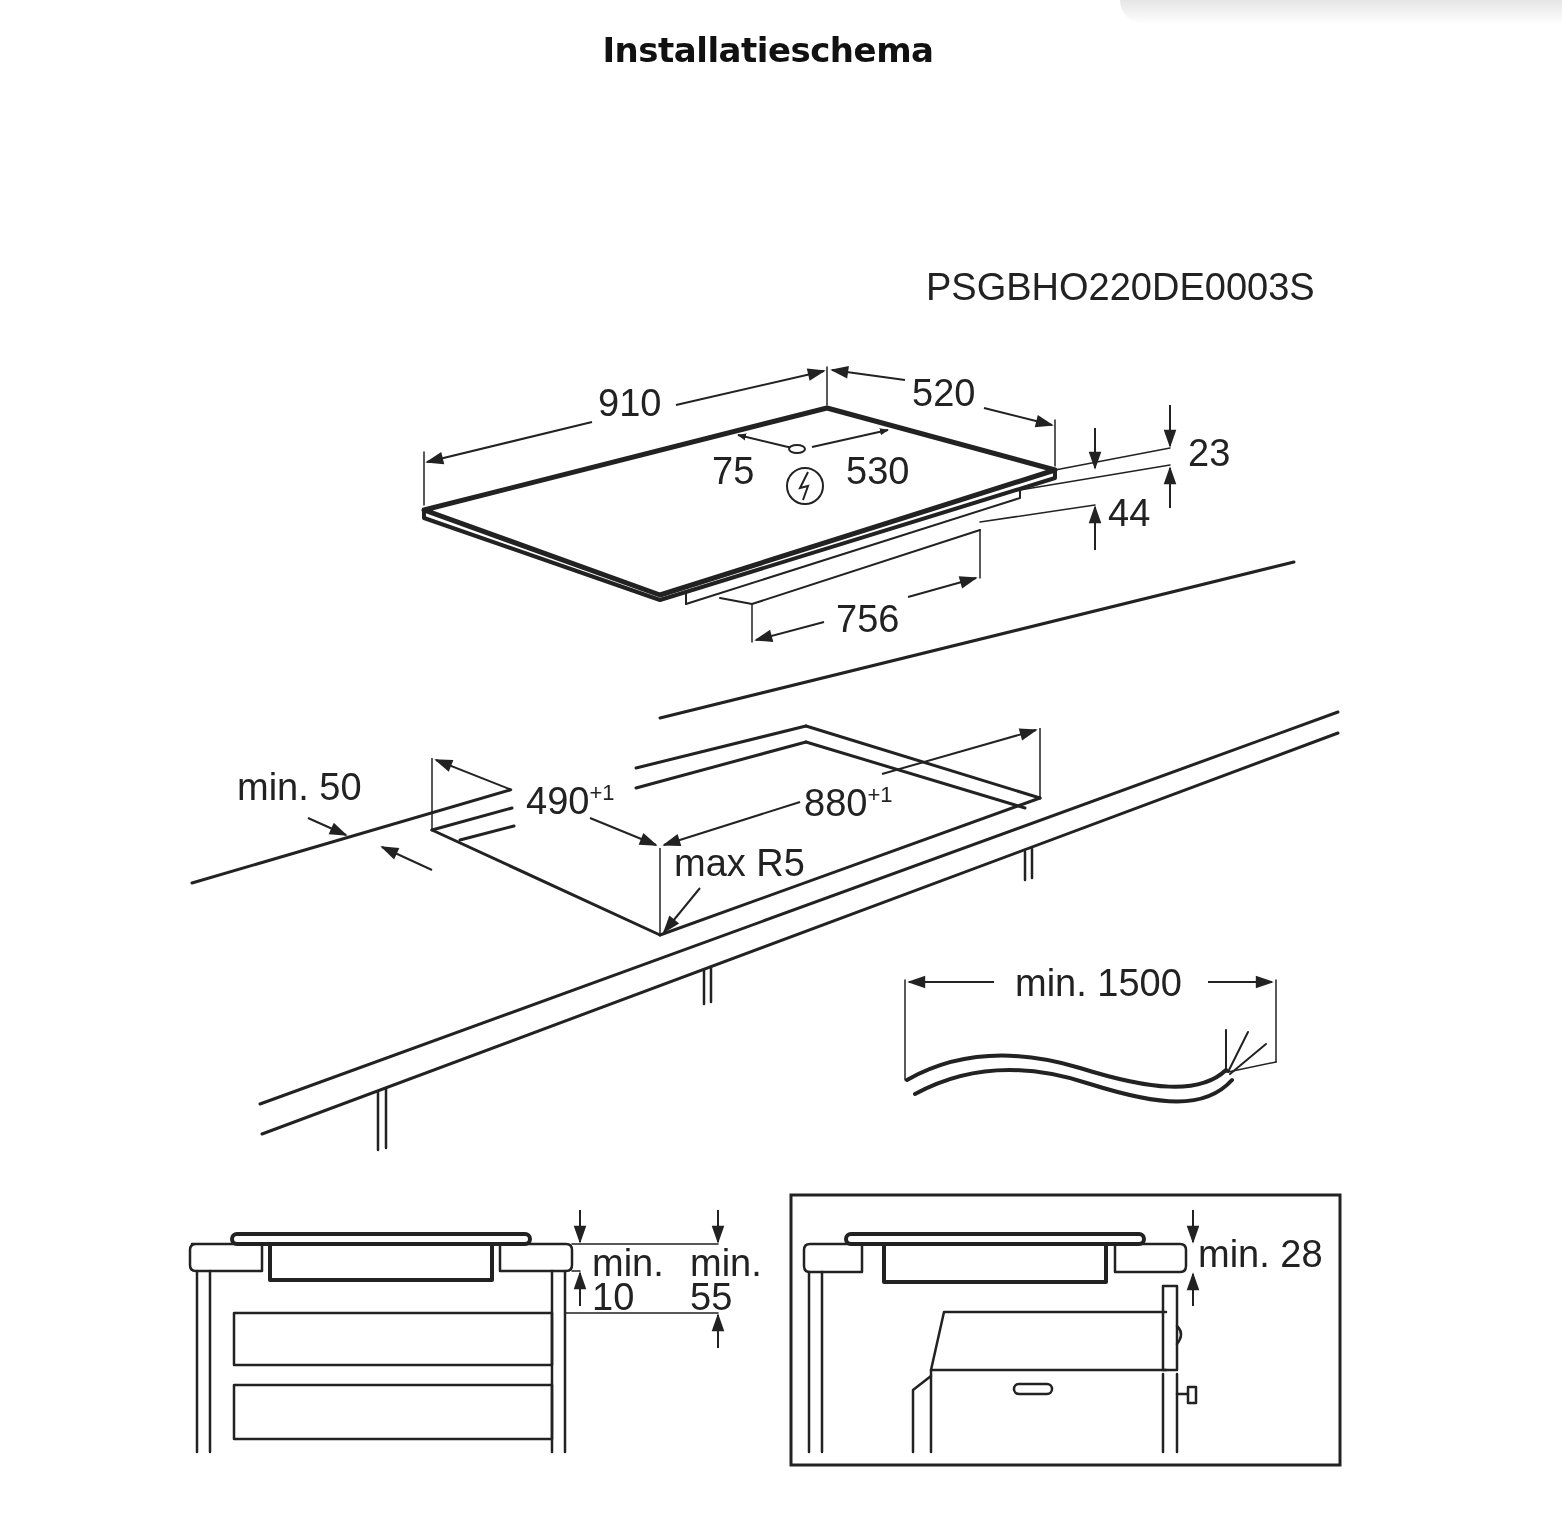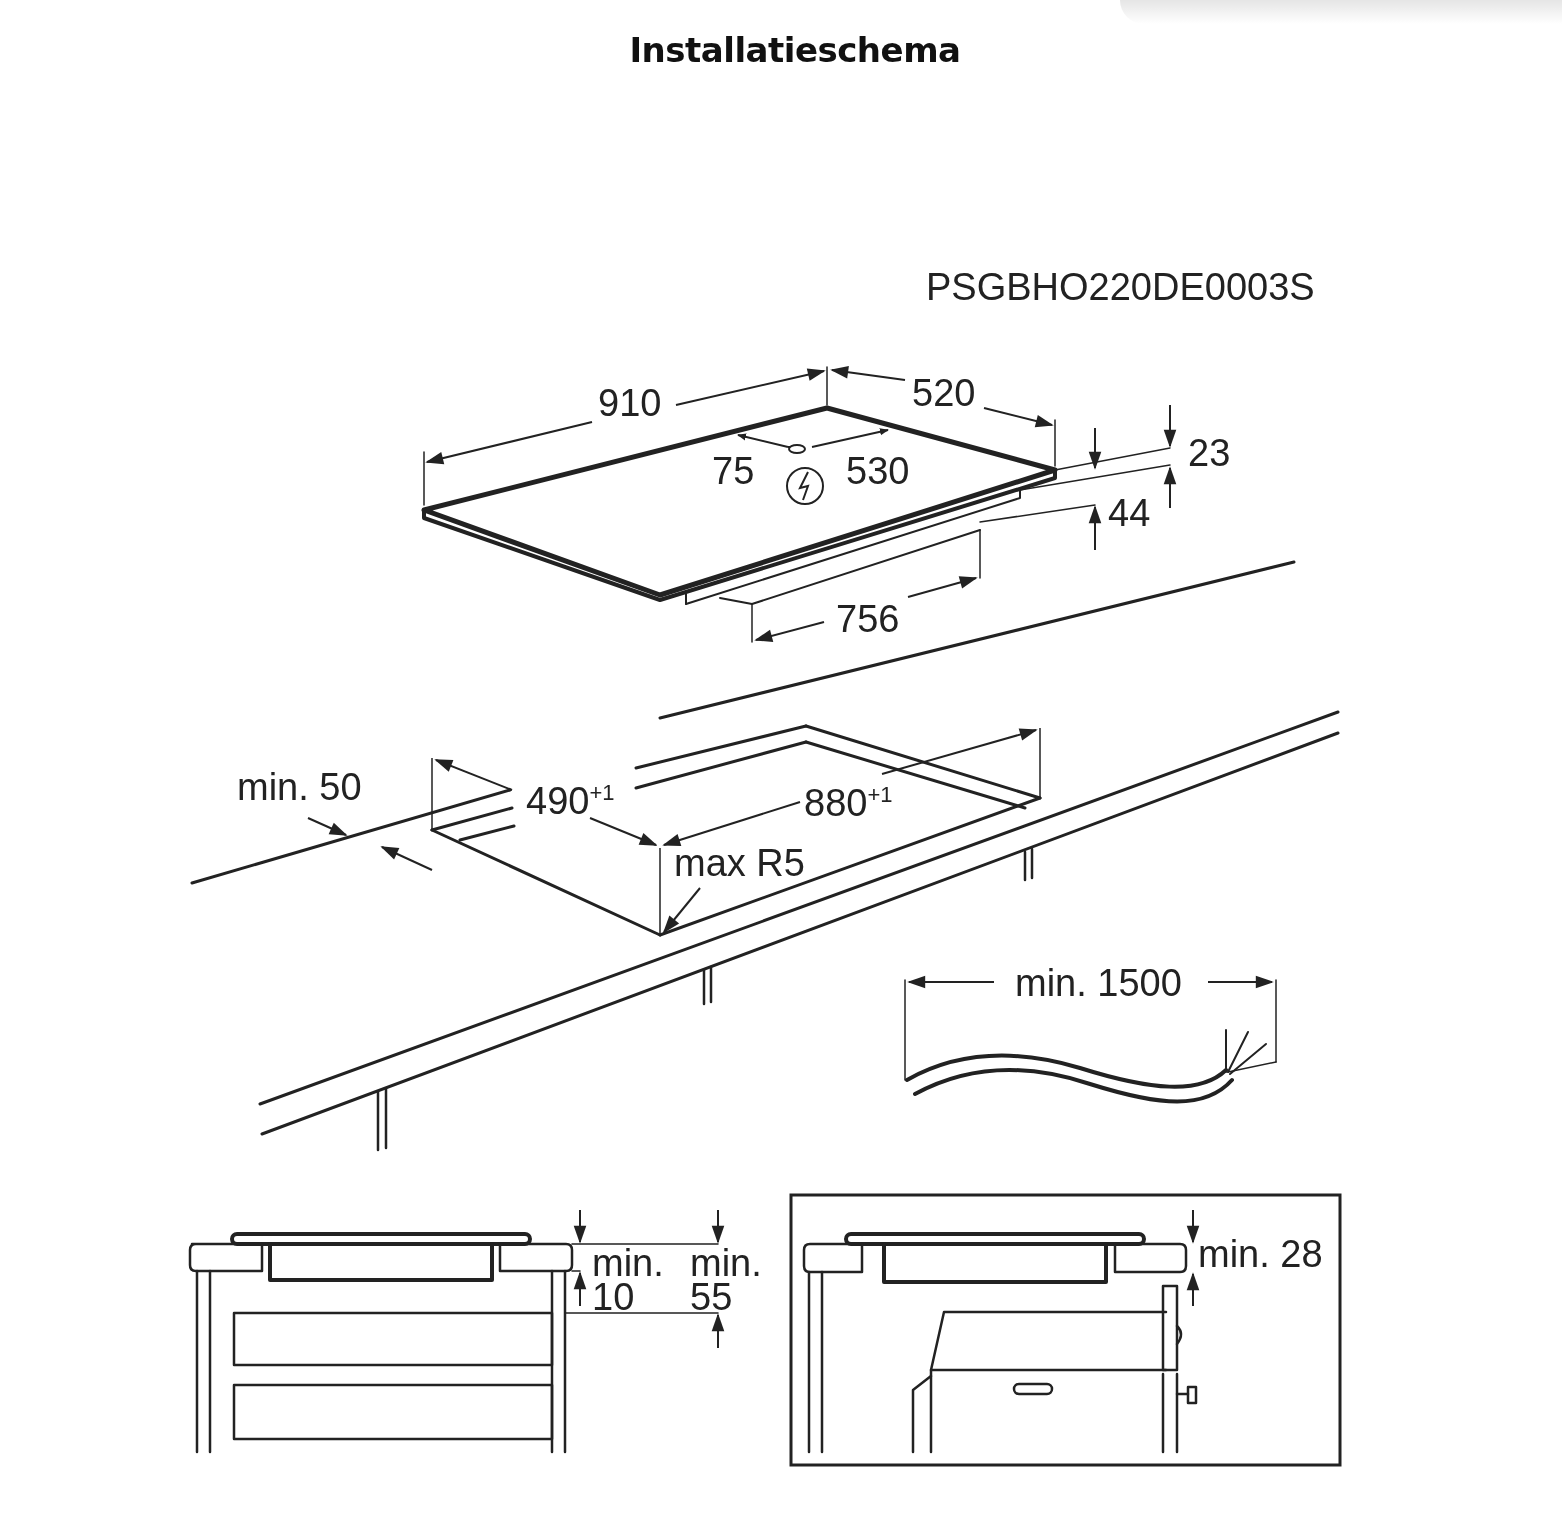--- a/index.html
+++ b/index.html
@@ -1,20 +1,20 @@
 <!DOCTYPE html>
 <html><head>
 <meta charset="utf-8">
 <style>
   html, body { margin: 0; padding: 0; background: #ffffff; }
   body { width: 1562px; height: 1518px; position: relative; overflow: hidden; font-family: "Liberation Sans", sans-serif; }
   .top-shadow { position: absolute; top: 0; left: 1120px; width: 442px; height: 24px;
     background: linear-gradient(to bottom, rgba(0,0,0,0.10), rgba(0,0,0,0)); border-bottom-left-radius: 40px; }
   .page-title { position: absolute; top: 30px; left: 0; width: 1536px; text-align: center;
-    font-family: "DejaVu Sans", sans-serif; font-weight: bold; font-size: 34px; color: #111; letter-spacing: -0.5px; padding-left: 27px; }
+    font-family: "DejaVu Sans", sans-serif; font-weight: bold; font-size: 34px; color: #111; letter-spacing: -0.5px; }
   svg.diagram { position: absolute; left: 0; top: 0; }
   .lbl { font-family: "Liberation Sans", sans-serif; fill: #222; }
 </style>
 </head>
 <body>
 
 <div class="top-shadow"></div>
 <div class="page-title">Installatieschema</div>
 
 <svg class="diagram" width="1562" height="1518" viewBox="0 0 1562 1518">

